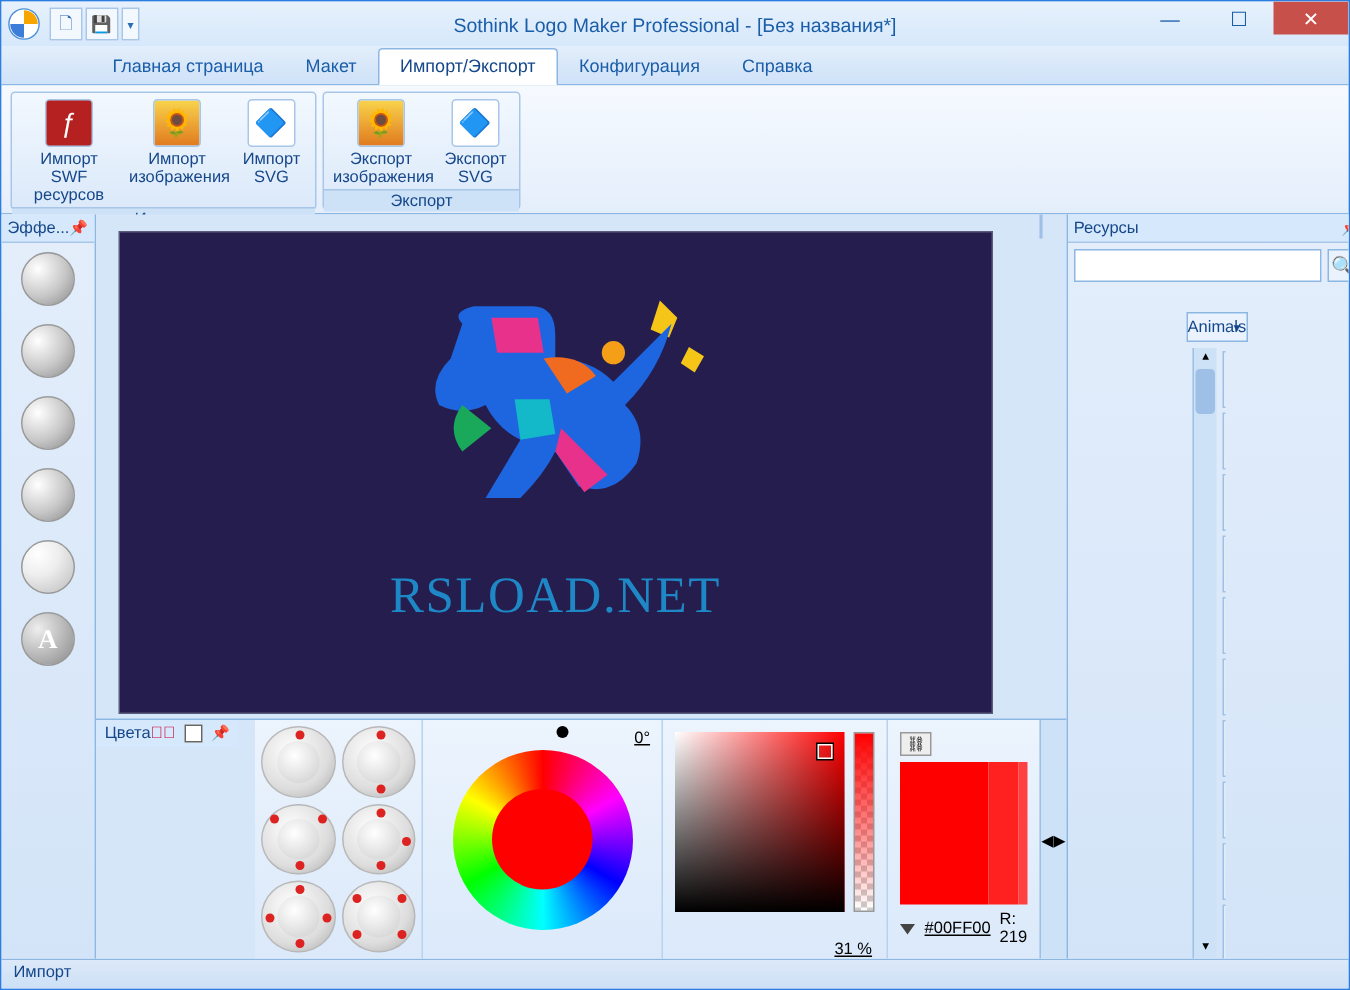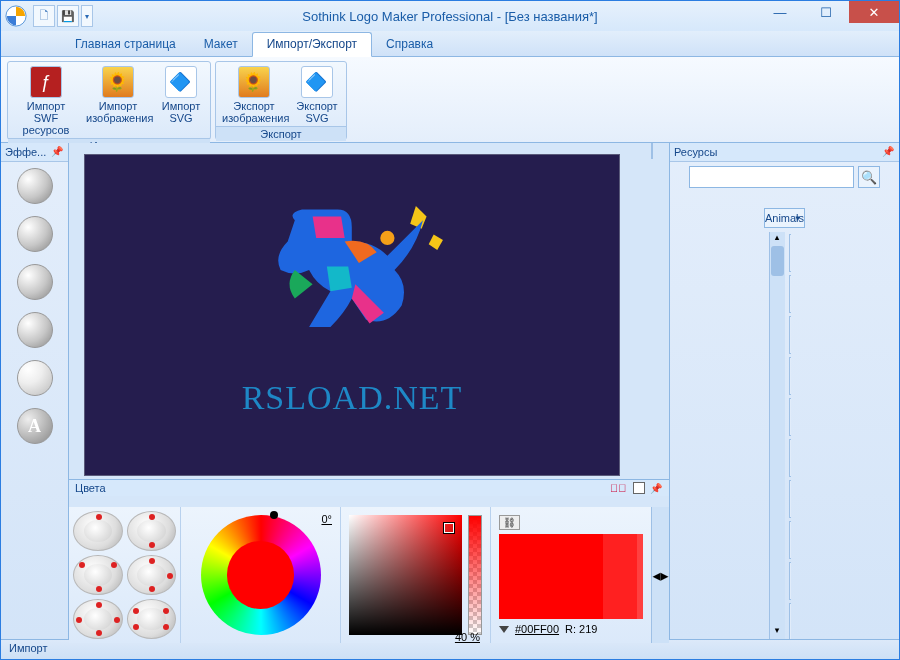--- a/index.html
+++ b/index.html
@@ -35,21 +35,21 @@
 .right { width:230px; background:linear-gradient(#e4eefb,#d3e4f8); border-left:1px solid #8db7e3; display:flex; flex-direction:column;align-items:center;}
 .right .search { padding:4px; display:flex; gap:4px;}
 .right .search input { flex:1; border:1px solid #8db7e3; height:22px; padding:0 4px; font-size:12px;}
 .right .search .sbtn { width:22px; height:22px; border:1px solid #8db7e3; background:#eaf3fd; display:flex;align-items:center;justify-content:center;color:#2b6ab5;font-size:13px;}
 .right .cat { margin:16px 4px 4px; height:20px; border:1px solid #8db7e3; background:#eaf3fd; font-size:11px; color:#15478a; display:flex;align-items:center;justify-content:center; position:relative;}
 .right .cat .arr { position:absolute; right:4px; font-size:9px;}
 .right .grid { flex:1; padding:2px 2px 2px 4px; overflow:hidden; display:grid; grid-template-columns:repeat(5,1fr); grid-auto-rows:38px; gap:3px; position:relative;}
 .right .cell { border:1px solid #9ec0e6; background:#e1ecfa; display:flex;align-items:center;justify-content:center; color:#5a7fb8;}
 .right .vscroll { position:absolute; right:0; top:0; bottom:0; width:16px; background:#cde1f7; border-left:1px solid #9ec0e6;}
 .right .vscroll .vthumb { position:absolute; top:14px; height:30px; left:1px; right:1px; background:#9ec0e6; border-radius:3px;}
-.bottom { height:160px; border-top:1px solid #8db7e3; display:flex; flex-direction:column;gap:11px;}
+.bottom { height:160px; border-top:1px solid #8db7e3; display:flex; flex-direction:row;gap:11px;}
 .bottom .hdr { height:18px; background:#d6e8fb; font-size:11px; color:#15478a; padding:2px 6px; display:flex; justify-content:space-between; align-items:center;}
 .bottom .hdr .tools { display:flex; gap:6px; align-items:center;}
 .bottom .body { flex:1; display:flex; background:linear-gradient(#ecf4fd,#dbe9fa);}
 .knobs { width:112px; padding:4px; display:grid; grid-template-columns:1fr 1fr; gap:4px; border-right:1px solid #b8d1ee;}
 .knob { border:1px solid #b8b8b8; border-radius:50%; background:radial-gradient(circle at 40% 35%, #fff, #ddd 60%, #aaa); position:relative;}
 .knob::after{content:"";position:absolute;inset:20%;border-radius:50%;background:radial-gradient(circle at 40% 35%,#fff,#ccc);}
 .knob .dot{position:absolute;width:6px;height:6px;border-radius:50%;background:#d22;}
 .wheelwrap { width:160px; display:flex; align-items:center; justify-content:center; position:relative; border-right:1px solid #b8d1ee;}
 .wheel { width:120px; height:120px; border-radius:50%; background:conic-gradient(red,magenta,blue,cyan,lime,yellow,red); position:relative;}
 .wheel::after { content:""; position:absolute; inset:22%; border-radius:50%; background:red;}
@@ -93,20 +93,21 @@
     <div class="wb">—</div>
     <div class="wb">☐</div>
     <div class="wb close">✕</div>
   </div>
 </div>
 
 <div class="tabs">
   <div class="tab">Главная страница</div>
   <div class="tab">Макет</div>
   <div class="tab active">Импорт/Экспорт</div>
+  <div class="tab">Конфигурация</div>
   <div class="tab">Справка</div>
 </div>
 
 <div class="ribbon">
   <div class="rgroup">
     <div class="items">
       <div class="rbtn">
         <div class="ico" style="background:#b52020;color:#fff;">ƒ</div>
         <span>Импорт SWF</span><br><span>ресурсов</span>
       </div>
@@ -219,21 +220,21 @@
         <div class="wheelwrap">
           <div class="wheel"></div>
           <span style="position:absolute;top:4px;left:56%;width:8px;height:8px;border-radius:50%;background:#000;"></span>
           <div class="deg">0°</div>
         </div>
         <div class="svbox" style="position:relative;">
           <div class="sv">
               <div class="mark"></div>
             </div>
           <div class="alpha"></div>
-          <div style="position:absolute;bottom:0;right:10px;font-size:11px;text-decoration:underline;">40 %</div>
+          <div style="position:absolute;bottom:0;right:10px;font-size:11px;text-decoration:underline;">31 %</div>
         </div>
         <div class="swatch">
           <div style="align-self:flex-start;border:1px solid #999;padding:1px 3px;font-size:10px;background:#eee;">⛓</div>
           <div class="big">
             <div class="c1"></div>
               <div class="c2"></div>
               <div class="c3"></div>
           </div>
           <div class="info">
             <span class="tri"></span>

